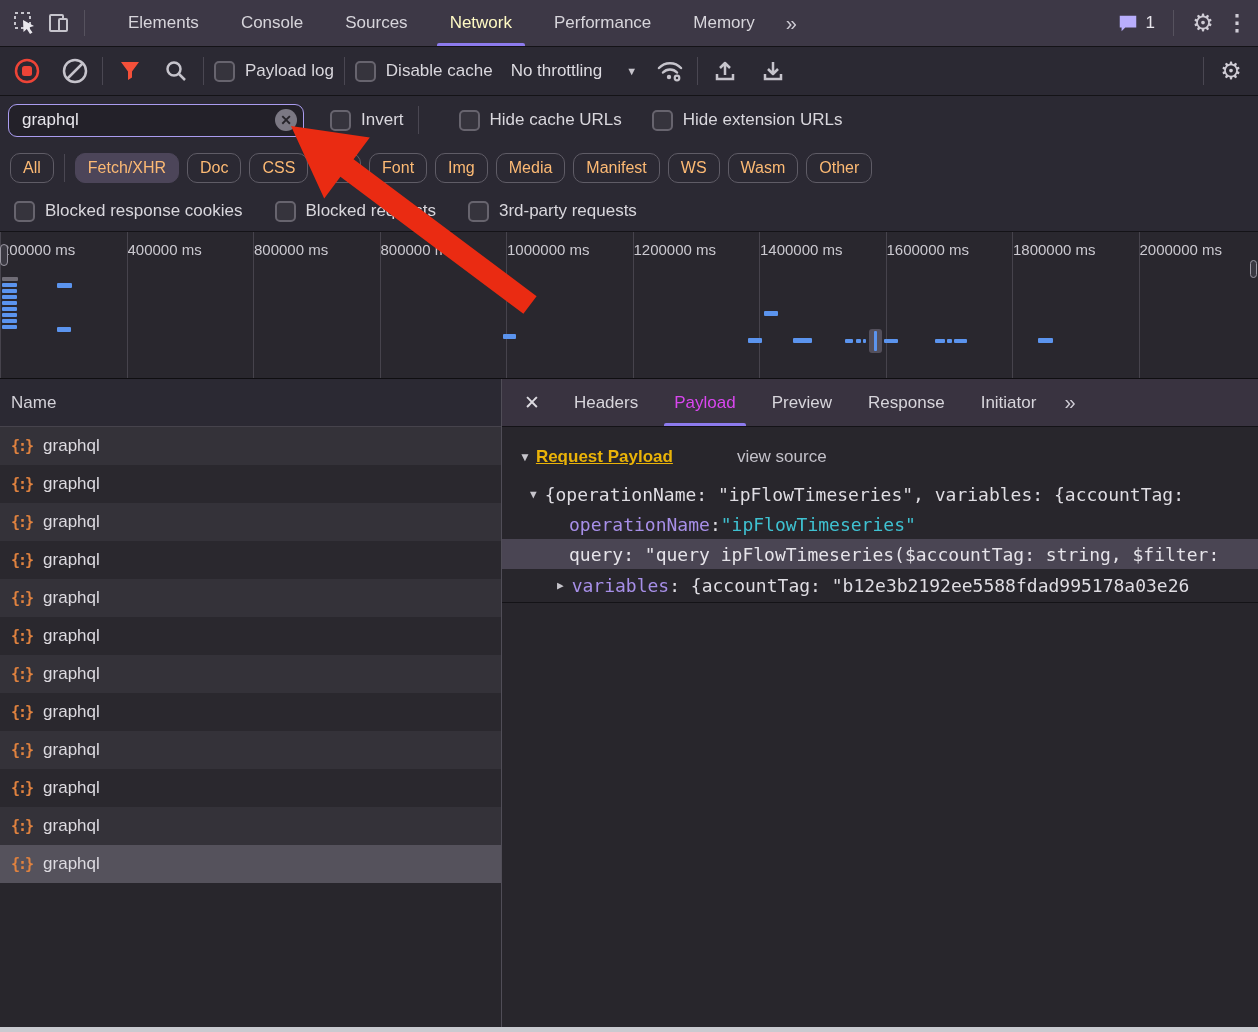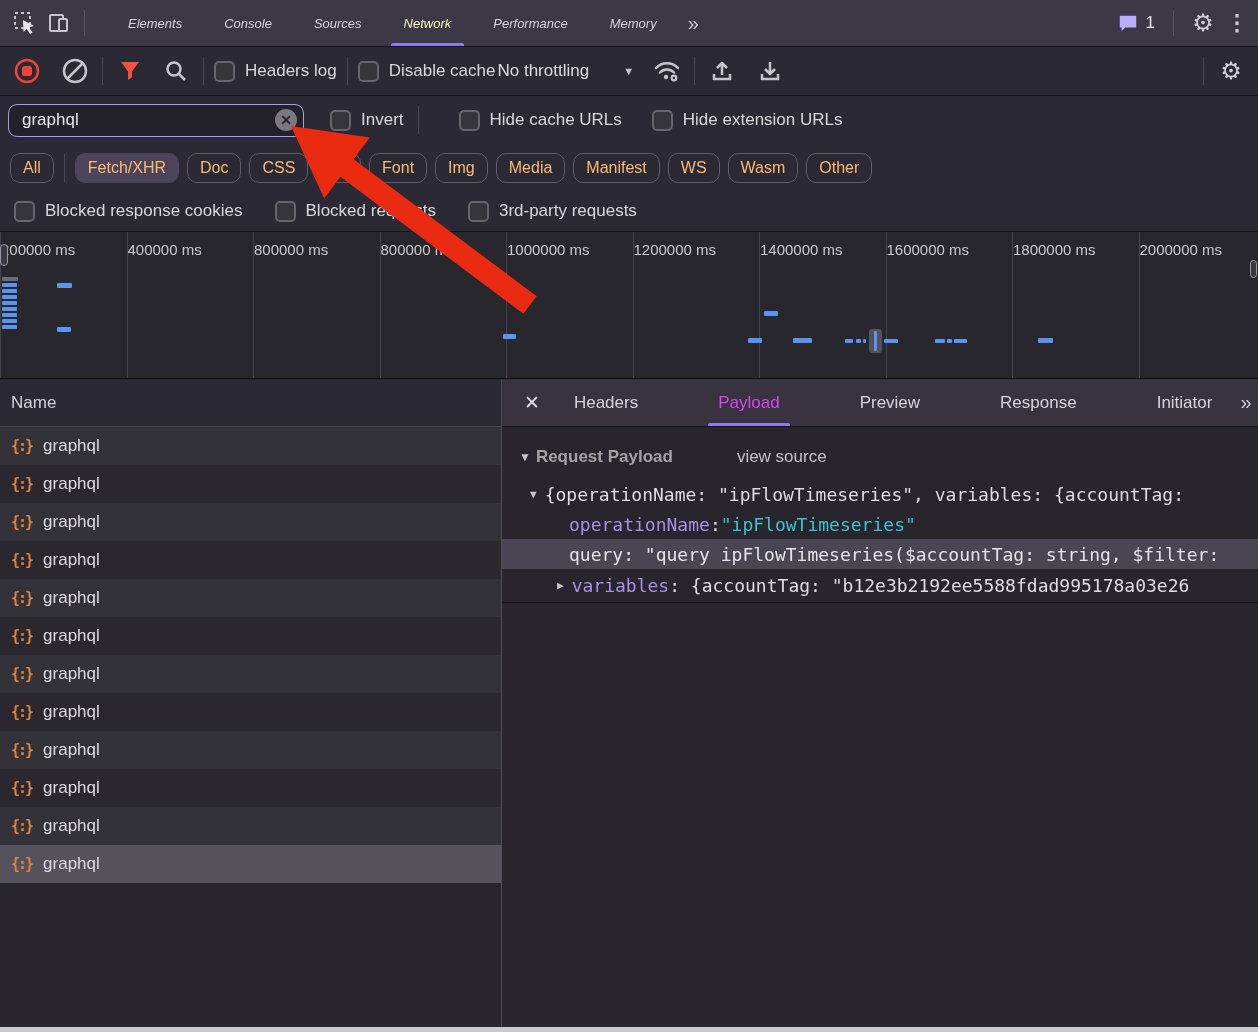--- a/index.html
+++ b/index.html
@@ -5,36 +5,36 @@
   * { margin:0; padding:0; box-sizing:border-box; }
   html,body { background:#1b1a1f; }
   body { font-family:"Liberation Sans", sans-serif; }
   .devtools { position:relative; width:1258px; height:1032px; background:#28262c; overflow:hidden; }
 
   
   .top-bar { height:47px; background:#3d3846; display:flex; align-items:center; border-bottom:1px solid #141317; padding:0 8px; }
   .icon-btn { display:flex; align-items:center; justify-content:center; width:34px; height:34px; border-radius:4px; flex:none; }
   .vdiv { width:1px; height:26px; background:#56525e; margin:0 8px; flex:none; }
   .main-tabs { display:flex; align-items:center; height:100%; margin-left:14px; }
-  .main-tab { position:relative; height:100%; display:flex; align-items:center; padding:8px 21px; color:#d7d5db; font-size:13px; cursor:default;font-style:italic; }
+  .main-tab { position:relative; height:100%; display:flex; align-items:center; padding:8px 21px; color:#d7d5db; font-size:17px; cursor:default; }
   .main-tab.active { color:#fef9c3; }
   .main-tab.active::after { content:""; position:absolute; left:8px; right:8px; bottom:0; height:3px; background:#8d7bee; border-radius:2px 2px 0 0; }
   .more-tabs { color:#cfccd5; font-size:20px; letter-spacing:-2px; padding:0 10px; }
   .top-right { margin-left:auto; display:flex; align-items:center; gap:4px; }
   .msg-count { color:#e8e6ec; font-size:17px; margin-right:6px; }
   .kebab { color:#cfccd5; font-size:22px; font-weight:bold; }
   .gear-glyph { color:#cfccd5; font-size:24px; line-height:1; }
 
   
   .net-toolbar { height:49px; background:#2b2933; border-bottom:1px solid #141317; display:flex; align-items:center; padding:0 10px; }
   .tb-div { width:1px; height:28px; background:#4a4752; margin:0 10px; flex:none; }
   .checkbox { width:21px; height:21px; border:2px solid #67646e; border-radius:5px; background:#36343d; flex:none; }
   .cb-group { display:flex; align-items:center; gap:10px; }
   .cb-label { color:#d9d7dd; font-size:17px; white-space:nowrap; }
-  .throttle { display:flex; align-items:center; gap:34px; margin-left:2px; color:#dddbe1; font-size:17px; }
+  .throttle { display:flex; align-items:center; gap:24px; margin-left:18px; color:#dddbe1; font-size:17px; }
   .caret { font-size:11px; color:#c6c4cc; }
   .toolbar-right { margin-left:auto; display:flex; align-items:center; }
 
   
   .filter-row { height:48px; background:#2b2933; display:flex; align-items:center; padding:0 8px; }
   .filter-box { position:relative; width:296px; height:33px; flex:none; }
   .filter-input { width:100%; height:100%; background:#232129; border:1.5px solid #aa9cf0; border-radius:9px; color:#e8e6ec; font-size:17px; padding:0 34px 0 13px; outline:none; font-family:"Liberation Sans",sans-serif; }
   .clear-btn { position:absolute; right:7px; top:5px; width:22px; height:22px; border-radius:50%; background:#7b7883; color:#26242a; display:flex; align-items:center; justify-content:center; font-size:14px; font-weight:bold; }
   .filter-row .cb-group { margin-left:26px; }
 
@@ -71,21 +71,21 @@
   .right-panel { flex:1; background:#28262c; display:flex; flex-direction:column; overflow:hidden; }
   .panel-tabs { height:48px; background:#393340; border-bottom:1px solid #141317; display:flex; align-items:center; flex:none; }
   .close-x { color:#dddbe1; font-size:19px; padding:0 16px 0 22px; }
   .panel-tab { position:relative; height:100%; display:flex; align-items:center; padding:0 18px; color:#d7d5db; font-size:17px; }
   .panel-tab.active { color:#d946ef; }
   .panel-tab.active::after { content:""; position:absolute; left:8px; right:8px; bottom:0; height:3px; background:#8d7bee; border-radius:2px 2px 0 0; }
 
   .payload { padding-top:14px; }
   .pl-title-row { display:flex; align-items:center; padding-left:17px; height:32px; }
   .tri { color:#c7c5cc; font-size:12px; margin-right:5px; }
-  .pl-title { color:#a3a3a3; font-size:17px; font-weight:bold; }
+  .pl-title { color:#eab308; font-size:17px; font-weight:bold;text-decoration:underline; }
   .view-source { color:#c3c1c9; font-size:17px; margin-left:64px; }
   .code-line { height:30px; display:flex; align-items:center; font-family:"DejaVu Sans Mono", monospace; font-size:18px; color:#dfdde3; white-space:nowrap; overflow:hidden; }
   .code-line .tri { font-size:11px; margin-right:8px; }
   .ln-summary { padding-left:28px; margin-top:6px; }
   .ln-opname { padding-left:67px; }
   .ln-query { padding-left:67px; background:#4a4553; color:#e5e3e9; }
   .ln-vars { padding-left:55px; border-bottom:1px solid #141317; height:34px; }
   .k { color:#a78fe8; }
   .s { color:#3fc1d1; }
 
@@ -160,21 +160,21 @@
     </div>
     <div class="icon-btn" style="margin-left:12px;">
       <svg class="ic" width="24" height="24" viewBox="0 0 24 24">
         <circle cx="10" cy="10" r="6.5" fill="none" stroke="#c6c4cc" stroke-width="2.5"></circle>
         <line x1="15" y1="15" x2="21" y2="21" stroke="#c6c4cc" stroke-width="2.5"></line>
       </svg>
     </div>
     <div class="tb-div"></div>
     <div class="cb-group">
       <span class="checkbox"></span>
-      <span class="cb-label">Headers log</span>
+      <span class="cb-label">Payload log</span>
     </div>
     <div class="tb-div"></div>
     <div class="cb-group">
       <span class="checkbox"></span>
       <span class="cb-label">Disable cache</span>
     </div>
     <div class="throttle">
       <span>No throttling</span>
       <span class="caret">▼</span>
     </div>
@@ -351,21 +351,21 @@
           </div>
           <div class="net-row even selected">
             <span class="json-icon">{:}</span>
             <span>graphql</span>
           </div>
         </div>
     </div>
     <div class="right-panel">
       <div class="panel-tabs">
         <span class="close-x">✕</span>
-        <div id="panel-tabs" style="display:flex;height:100%;gap:44px;">
+        <div id="panel-tabs" style="display:flex;height:100%;">
             <div class="panel-tab">Headers</div>
             <div class="panel-tab active">Payload</div>
             <div class="panel-tab">Preview</div>
             <div class="panel-tab">Response</div>
             <div class="panel-tab">Initiator</div>
           </div>
         <div class="more-tabs">»</div>
       </div>
       <div class="payload">
         <div class="pl-title-row">

